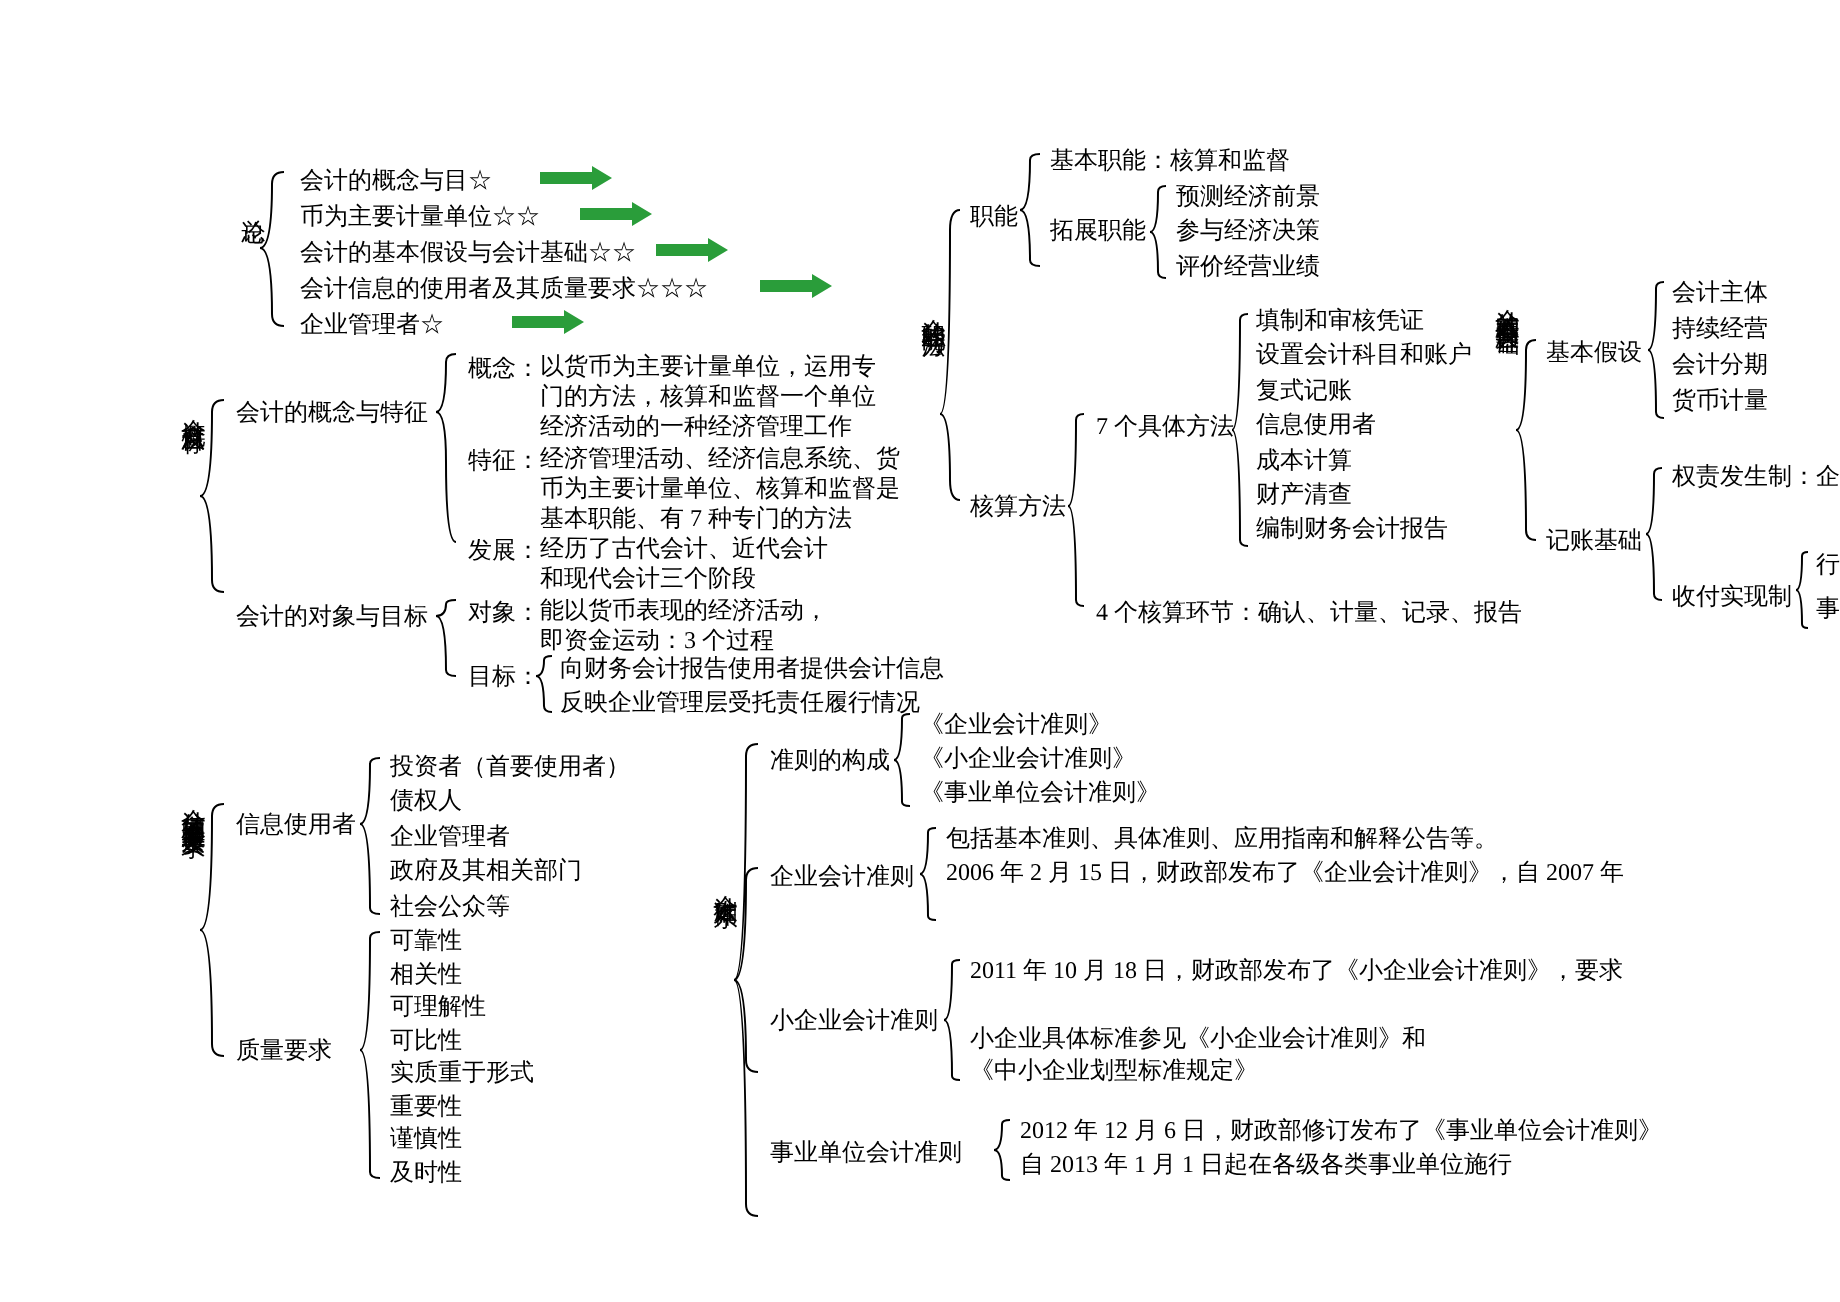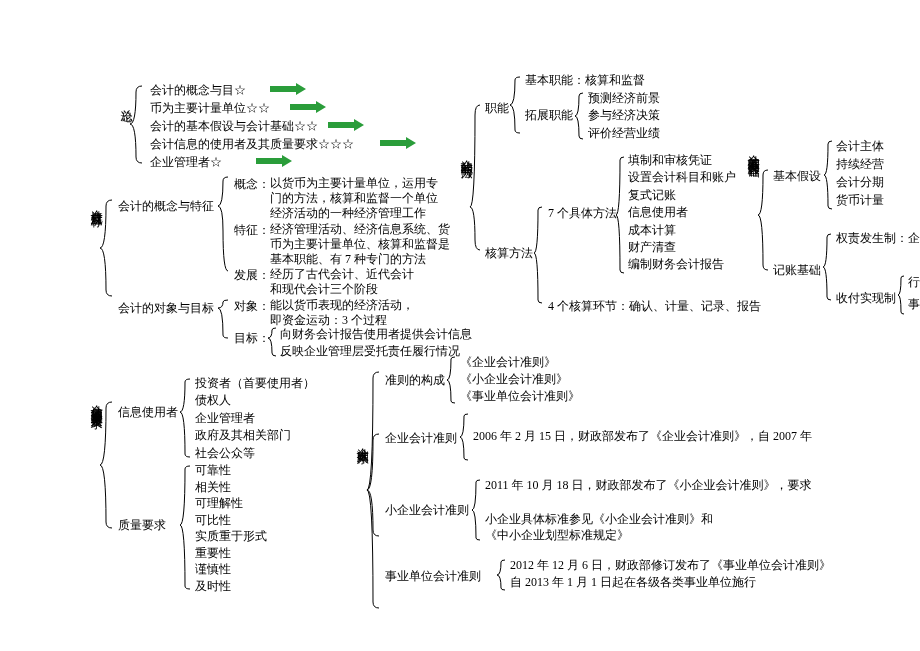--- a/index.html
+++ b/index.html
@@ -133,21 +133,21 @@
     </svg></div>
 <div class="node" style="top:372px;left:385px">准则的构成</div>
 <div class="brk" style="top:356px;left:447px;width:10px;height:48px"><svg>
       <path d="M0 24 Q4 24 4 3 Q4 1 8 1 M0 24 Q4 24 4 45 Q4 47 8 47"></path>
     </svg></div>
 <div class="node" style="top:354px;left:460px;line-height:1.4"><span>《企业会计准则》</span><br><span>《小企业会计准则》</span><br><span>《事业单位会计准则》</span></div>
 <div class="node" style="top:430px;left:385px">企业会计准则</div>
 <div class="brk" style="top:413px;left:460px;width:10px;height:48px"><svg>
       <path d="M0 24 Q4 24 4 3 Q4 1 8 1 M0 24 Q4 24 4 45 Q4 47 8 47"></path>
     </svg></div>
-<div class="node" style="top:411px;left:473px;line-height:1.4"><br><span>2006 年 2 月 15 日，财政部发布了《企业会计准则》，自 2007 年</span><br></div>
+<div class="node" style="top:411px;left:473px;line-height:1.4"><span>包括基本准则、具体准则、应用指南和解释公告等。</span><br><span>2006 年 2 月 15 日，财政部发布了《企业会计准则》，自 2007 年</span><br></div>
 <div class="node" style="top:502px;left:385px">小企业会计准则</div>
 <div class="brk" style="top:479px;left:472px;width:10px;height:62px"><svg>
       <path d="M0 31 Q4 31 4 3 Q4 1 8 1 M0 31 Q4 31 4 59 Q4 61 8 61"></path>
     </svg></div>
 <div class="node" style="top:477px;left:485px;line-height:1.4"><span>2011 年 10 月 18 日，财政部发布了《小企业会计准则》，要求</span><br><br><span>小企业具体标准参见《小企业会计准则》和</span><br><span>《中小企业划型标准规定》</span></div>
 <div class="node" style="top:568px;left:385px">事业单位会计准则</div>
 <div class="brk" style="top:559px;left:497px;width:10px;height:32px"><svg>
       <path d="M0 16 Q4 16 4 3 Q4 1 8 1 M0 16 Q4 16 4 29 Q4 31 8 31"></path>
     </svg></div>
 <div class="node" style="top:557px;left:510px;line-height:1.4"><span>2012 年 12 月 6 日，财政部修订发布了《事业单位会计准则》</span><br><span>自 2013 年 1 月 1 日起在各级各类事业单位施行</span></div>

